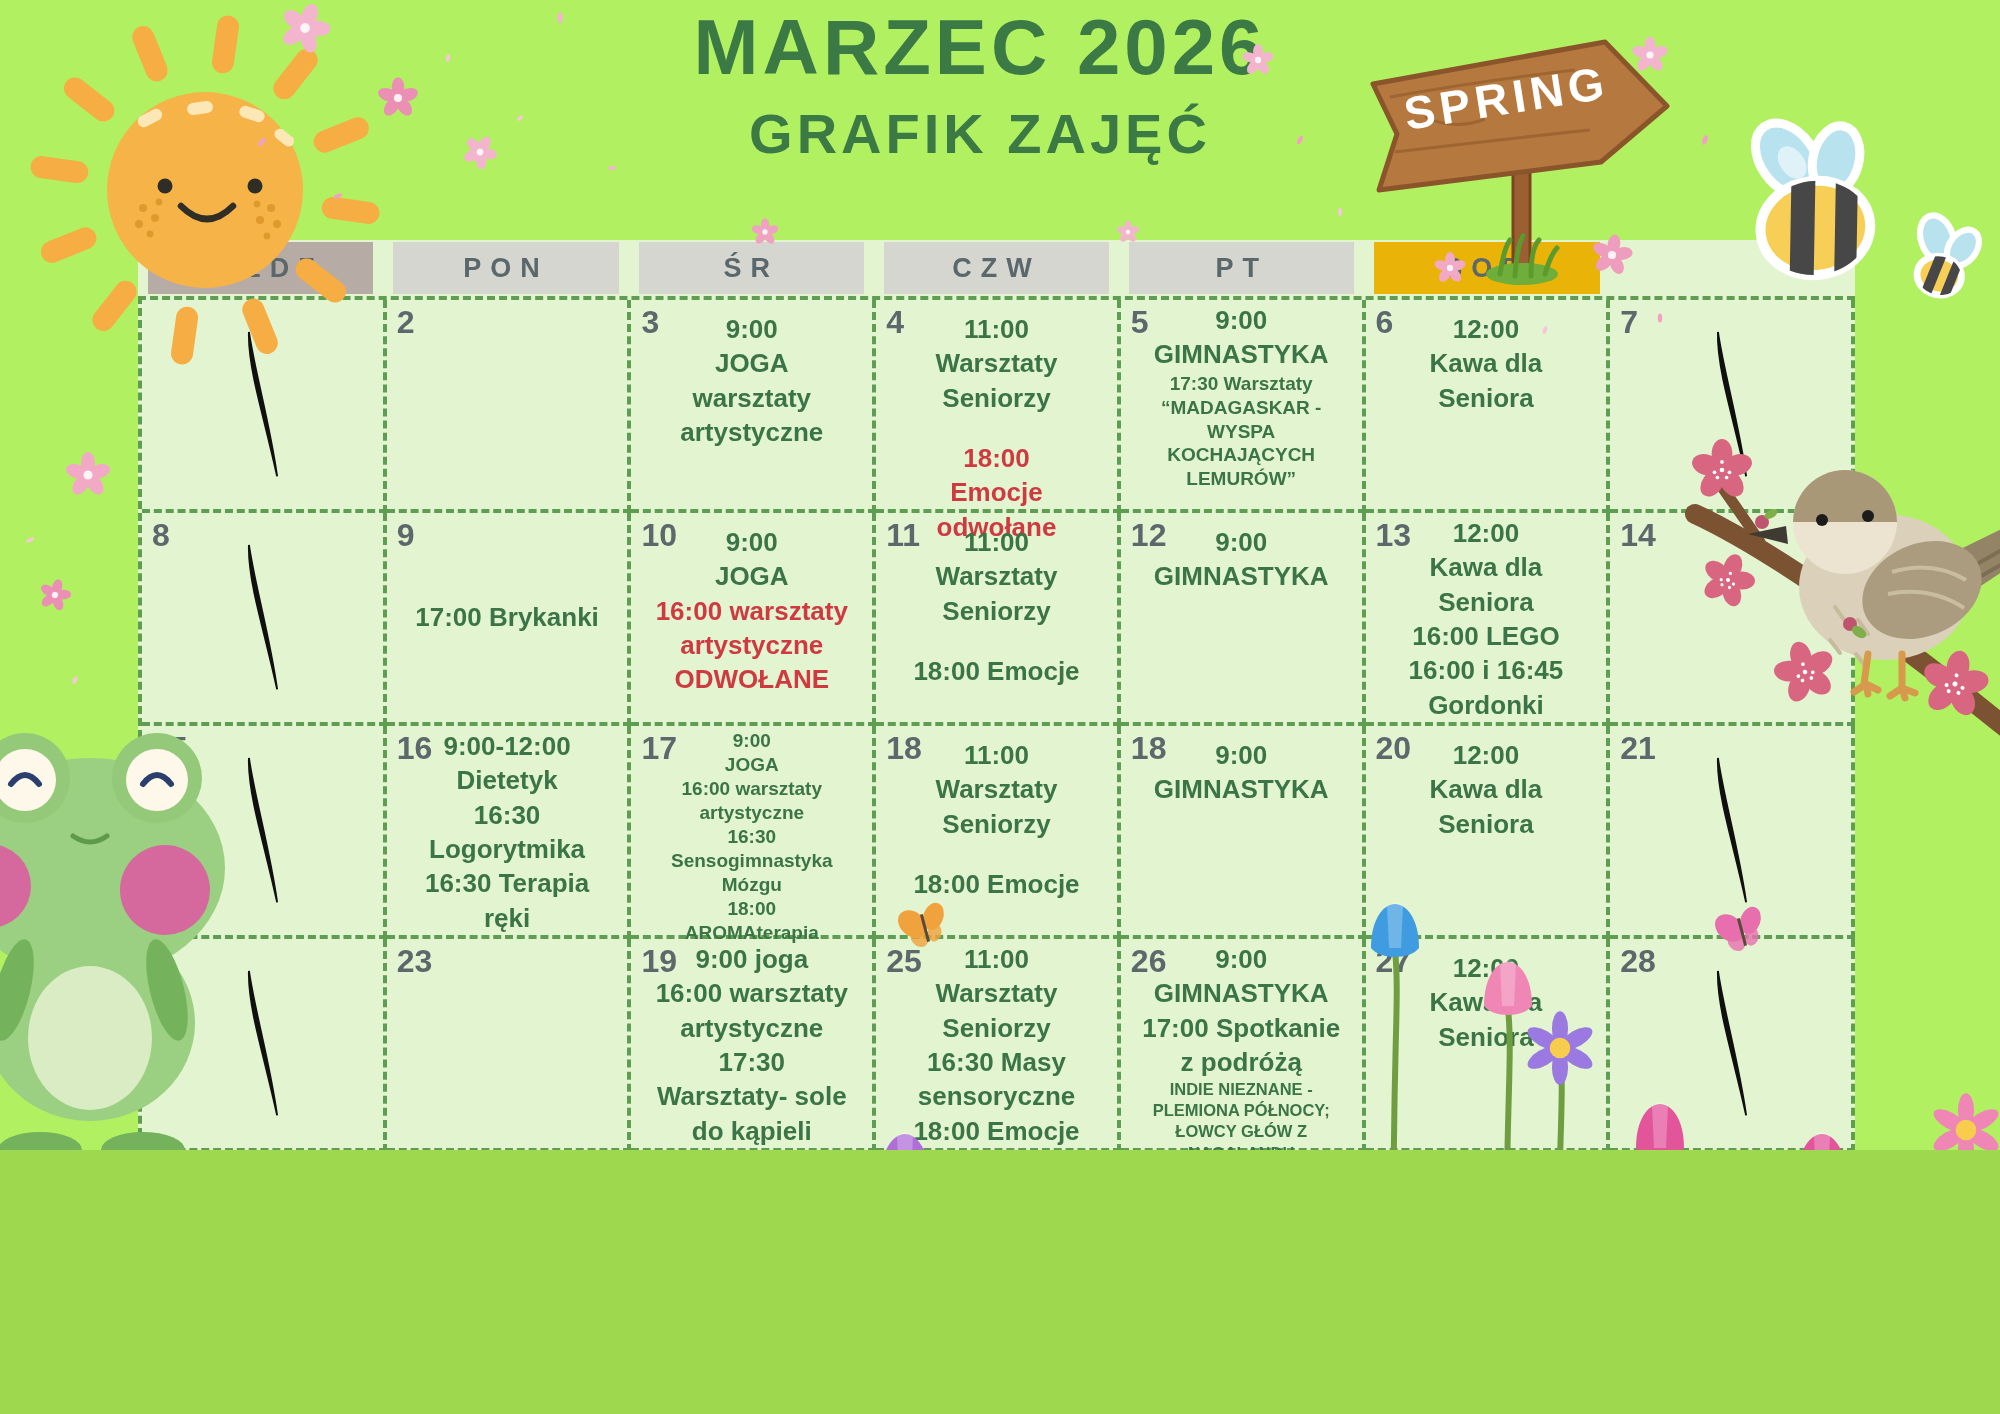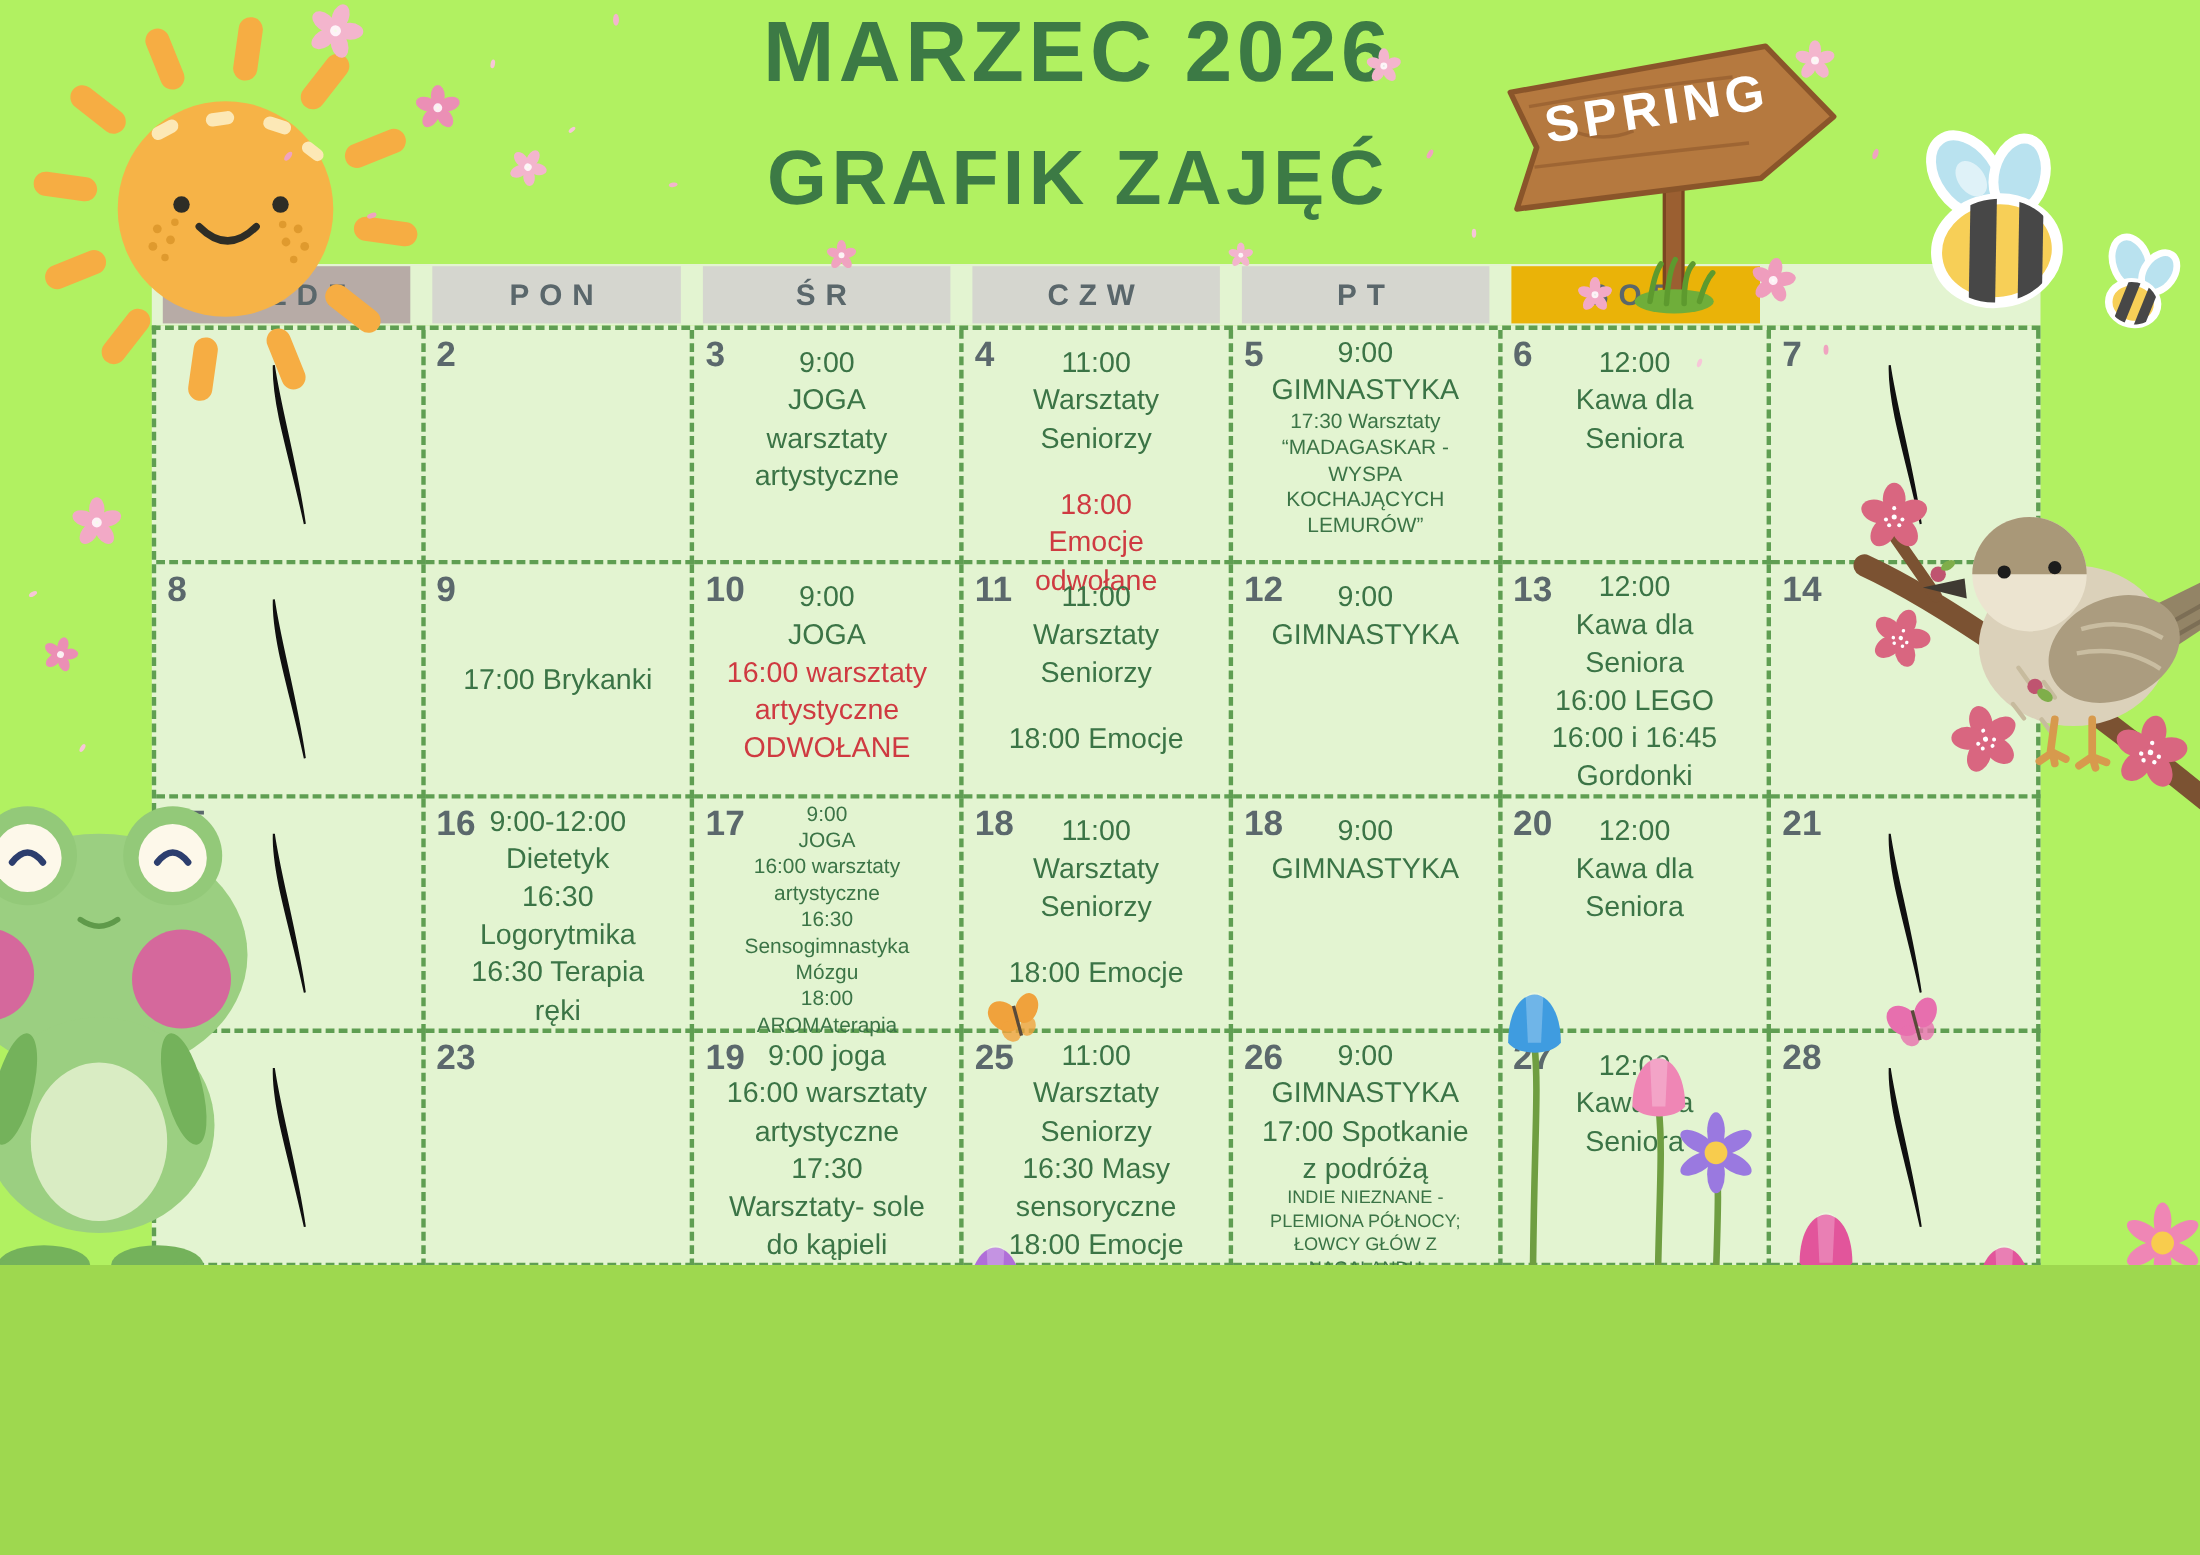--- a/index.html
+++ b/index.html
@@ -2,33 +2,33 @@
 <html><head>
 <meta charset="utf-8">
 <style>
   html,body{margin:0;padding:0;background:#9ed84f;}
   .stage{position:relative;width:2000px;height:1150px;overflow:hidden;background:#b1f161;
          font-family:"Liberation Sans",sans-serif;}
   
   .title{position:absolute;left:460px;top:2px;width:1040px;text-align:center;z-index:1;
          color:#3c7a45;font-weight:bold;}
   .title .t1{font-size:78px;letter-spacing:4px;}
-  .title .t2{font-size:70px;letter-spacing:4px;margin-top:28px;}
+  .title .t2{font-size:56px;letter-spacing:4px;margin-top:8px;}
   
   .calendar{position:absolute;left:138px;top:240px;width:1717px;z-index:1;}
   .hrow{display:grid;grid-template-columns:repeat(7,1fr);height:56px;background:#e3f4d1;}
   .hcell{margin:2px 10px;display:flex;align-items:center;justify-content:center;
          background:#d5d6cf;color:#5a676b;font-weight:bold;font-size:27px;letter-spacing:9px;}
   .hcell.first{background:#b7aba6;}
   .hcell.last{background:#eab308;}
   .grid{display:grid;grid-template-columns:repeat(7,1fr);grid-auto-rows:213px;
         background:#e3f4d1;border-left:4px dashed #5f9e52;border-top:4px dashed #5f9e52;}
   .cell{position:relative;border-right:4px dashed #5f9e52;border-bottom:4px dashed #5f9e52;}
   .cell .num{position:absolute;left:10px;top:4px;font-size:32px;font-weight:bold;color:#5b686c;z-index:2;}
-  .events{position:relative;padding-top:12px;text-align:center;font-weight:normal;z-index:1;}
+  .events{position:relative;padding-top:12px;text-align:center;font-weight:bold;z-index:1;}
   .events.tight{padding-top:3px;}
   .cell.mid .events{position:absolute;inset:0;padding:0;display:flex;flex-direction:column;justify-content:center;}
   .events p{margin:0;white-space:pre-line;font-size:26px;line-height:1.32;}
   .events p.gap{margin-top:26px;}
   .events p.g{color:#3b7446;}
   .events p.r{color:#cf3a41;}
   .events p.sm{font-size:19px;line-height:1.26;}
   .events p.xs{font-size:16.5px;line-height:1.28;}
   .swoosh{position:absolute;left:50%;top:50%;width:62px;height:150px;
           transform:translate(-50%,-50%) rotate(6deg);z-index:0;}

